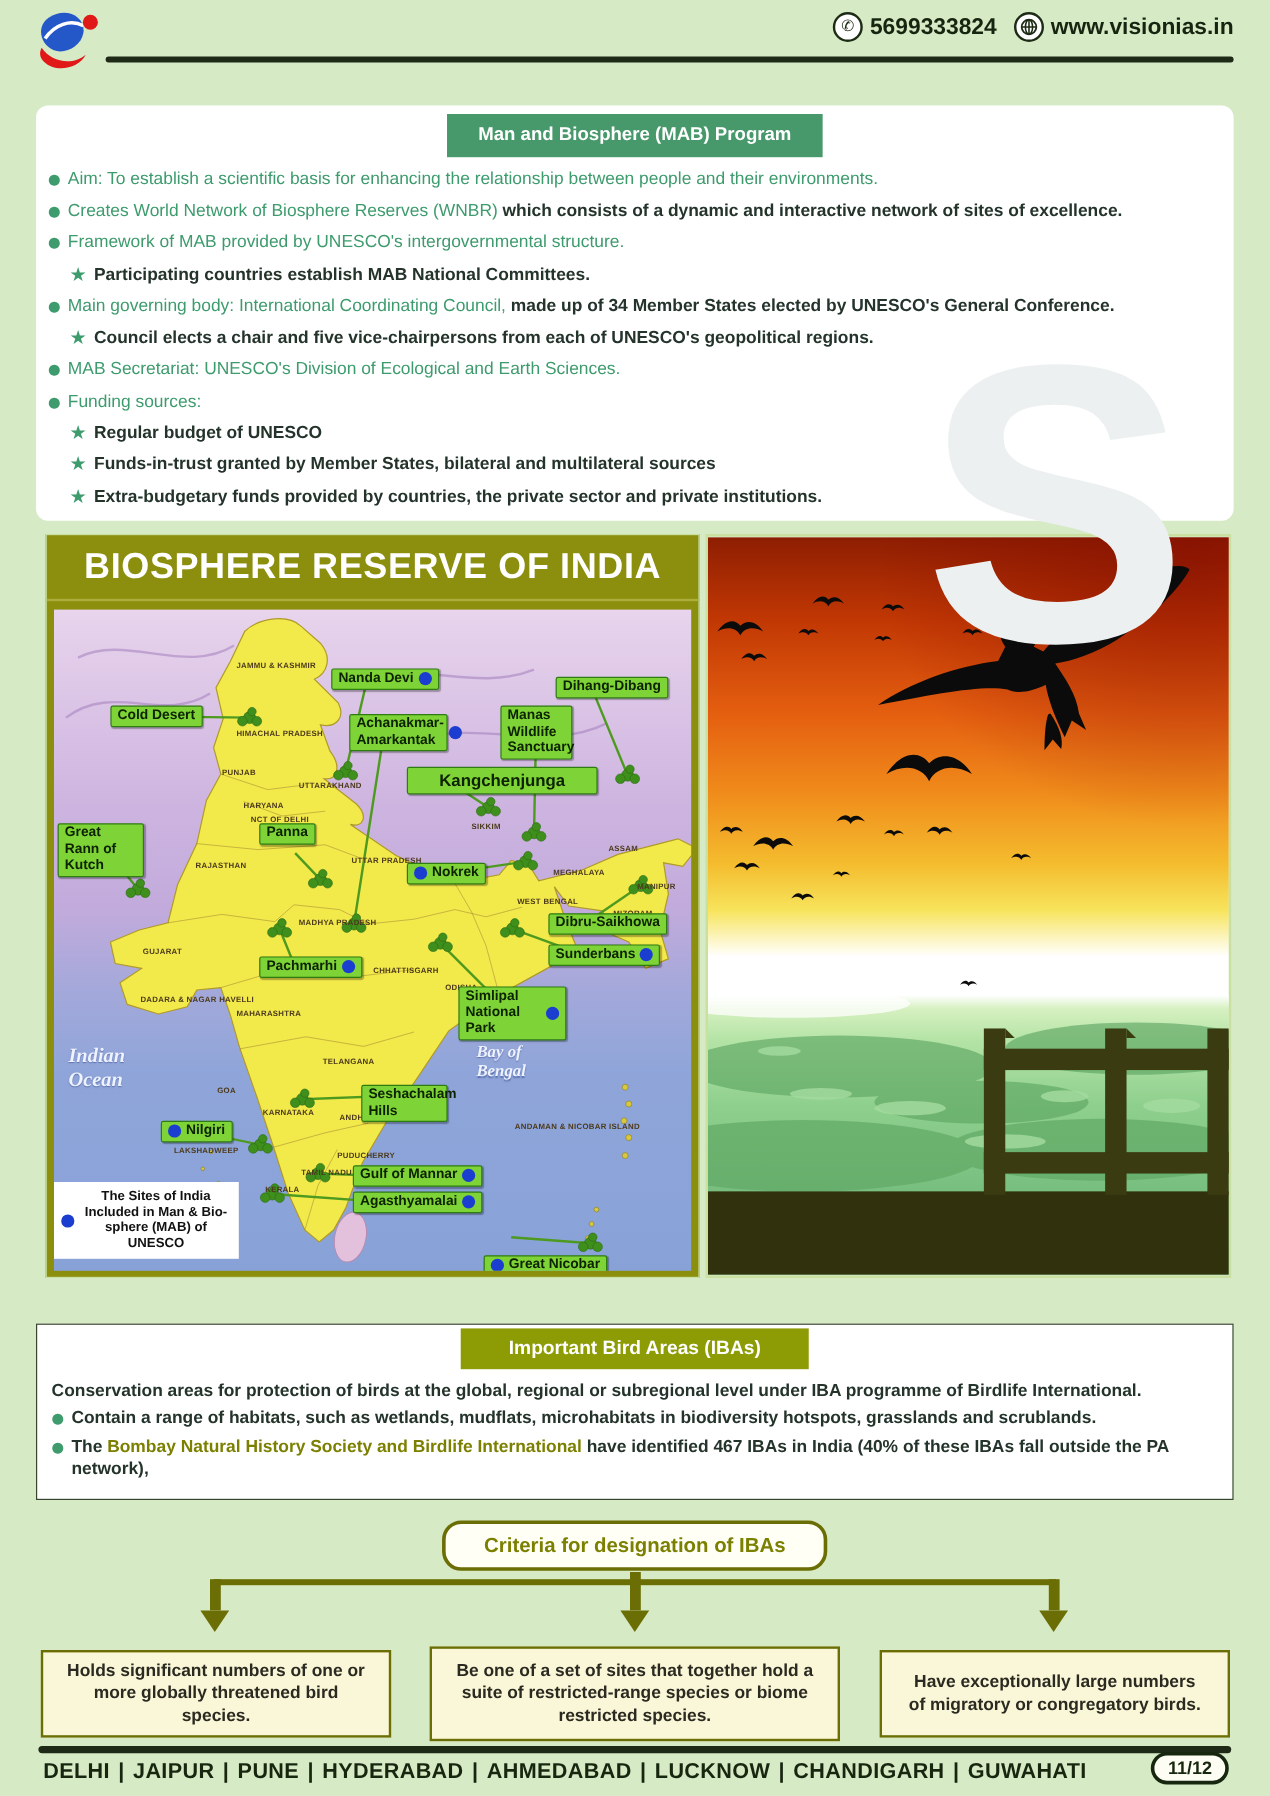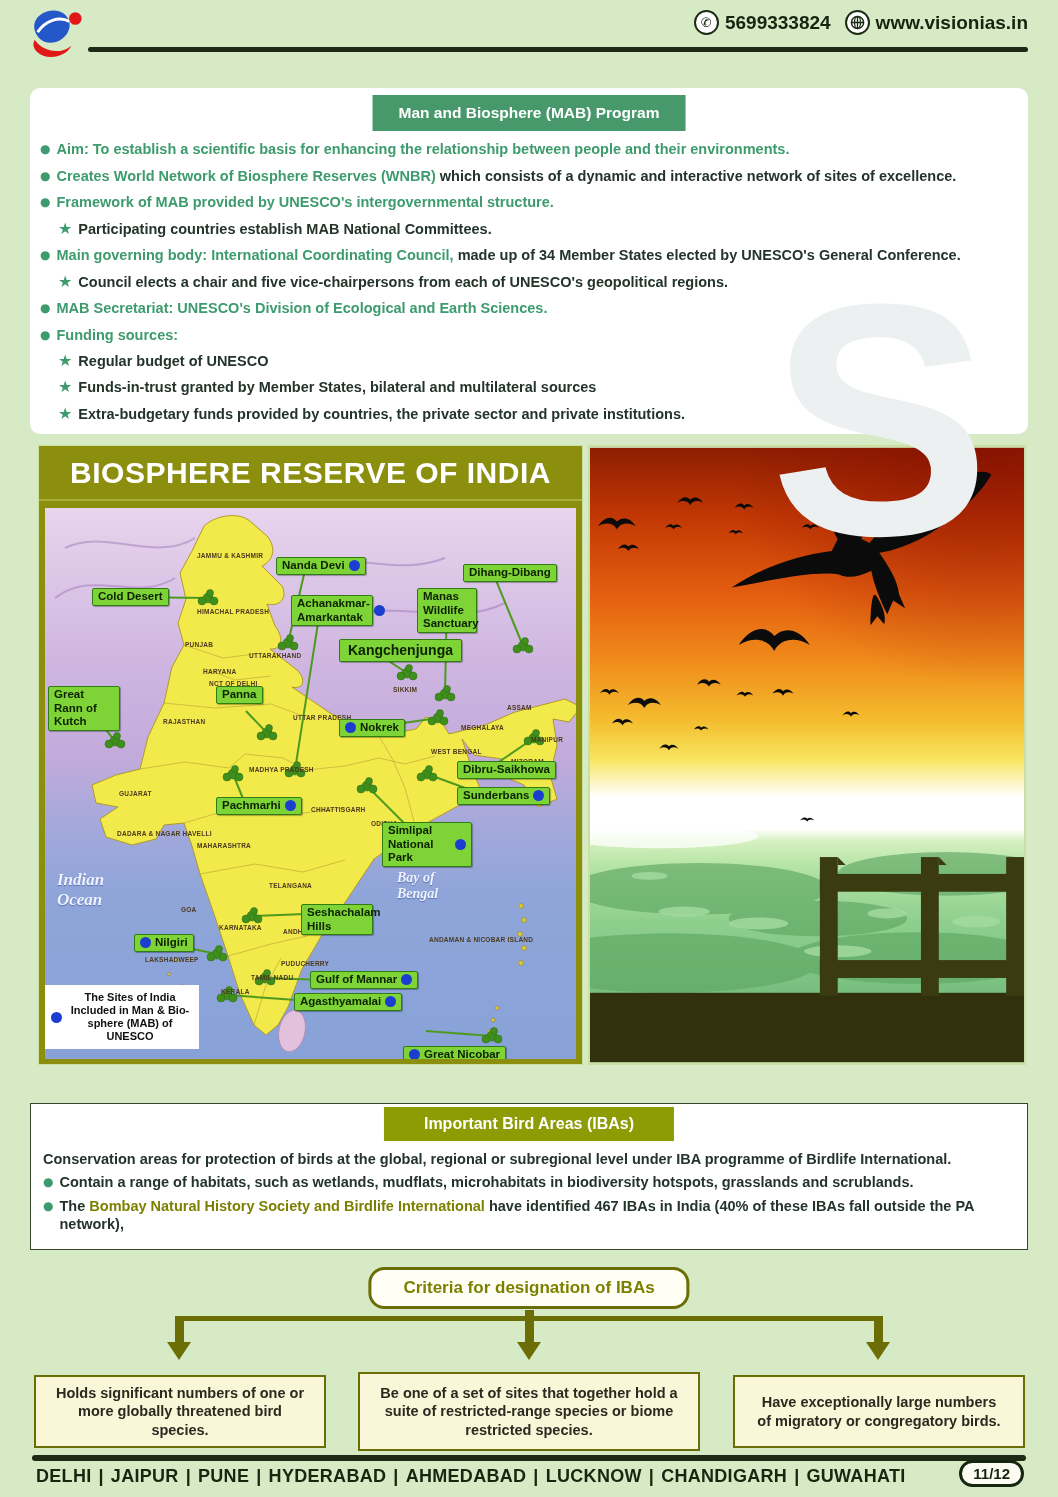--- a/index.html
+++ b/index.html
@@ -23,32 +23,32 @@
 
   
   .card{position:absolute;left:30px;top:88px;width:998px;height:346px;background:#fff;border-radius:10px}
   .mab-title{position:absolute;left:50%;top:7px;transform:translateX(-50%);background:var(--green-bg);color:#fff;font-size:15.5px;font-weight:700;padding:9px 26px;white-space:nowrap}
   .mab-list{position:absolute;left:10px;top:52px;right:8px}
   .brow{display:flex;align-items:flex-start;margin-bottom:8px;font-size:14.5px;line-height:1.26}
   .brow .gly{flex:0 0 auto;margin-right:6px}
   .gly-dot{color:var(--green);font-size:12px;line-height:1.55;font-family:"DejaVu Sans",sans-serif}
   .gly-star{color:var(--green);font-size:16px;line-height:1.1;font-family:"DejaVu Sans",sans-serif}
   .brow.star{padding-left:18px}
-  .t-green{color:var(--green);font-weight:700}
+  .t-green{color:var(--green);font-weight:400}
   .t-dark{color:var(--dark);font-weight:600}
   .t-darkbold{color:var(--dark);font-weight:800}
   .t-olive{color:var(--olive-text);font-weight:800}
 
   
   .map-panel{position:absolute;left:38px;top:445px;width:545px;height:620px;background:#8c8e0e;border:1px solid #c9e0a0}
   .map-title{height:55px;display:flex;align-items:center;justify-content:center;color:#fff;font-size:30px;font-weight:800;letter-spacing:.5px;border-bottom:2px solid #aaad3a}
   .map-box{position:absolute;left:6px;top:62px;width:531px;height:551px;background:linear-gradient(180deg,#e8d4ec 0%,#cdb4e0 30%,#c2abdc 45%,#a3a8da 58%,#8fa5d9 70%,#88a2d8 100%);overflow:hidden}
   .map-box svg{position:absolute;inset:0}
   .site{position:absolute;background:var(--label-green);border:1px solid var(--label-border);border-radius:2px;padding:1px 5px;font-size:11.5px;font-weight:700;color:#0c2200;line-height:1.18;box-shadow:1px 1px 1px rgba(0,0,0,.3);display:flex;align-items:center;gap:4px;z-index:2}
-  .site.big{font-size:14px;padding:2px 8px}
+  .site.big{font-size:14px;padding:2px 26px}
   .bdot{width:11px;height:11px;border-radius:50%;background:var(--dot-blue);flex:0 0 auto}
   .state{position:absolute;font-size:6.5px;font-weight:700;color:#4c3a1c;letter-spacing:.25px;white-space:nowrap;z-index:1}
   .ocean{position:absolute;font-family:"Liberation Serif",serif;font-style:italic;font-weight:700;color:#eef3ff;text-shadow:0 1px 1px rgba(40,60,130,.5);z-index:1}
   .legend{position:absolute;left:0;top:477px;width:154px;height:64px;background:#fff;display:flex;align-items:center;gap:5px;padding:4px 6px;z-index:2}
   .legend .txt{font-size:11px;font-weight:800;color:#111;text-align:center;line-height:1.2}
 
   
   .bird-panel{position:absolute;left:588px;top:445px;width:438px;height:620px;border:2px solid #c9e0a0}
   .bird-panel svg{display:block}
 
@@ -329,21 +329,21 @@
           <span>Simlipal National Park</span>
           <span class="bdot"></span>
         </div>
         <div class="site" style="left: 256px; top: 396px; width: 72px;">
           <span>Seshachalam Hills</span>
         </div>
         <div class="site" style="left: 89px; top: 426px;">
           <span class="bdot"></span>
           <span>Nilgiri</span>
         </div>
-        <div class="site" style="left: 249px; top: 463px; margin-left: 16px;">
+        <div class="site" style="left: 249px; top: 463px;">
           <span>Gulf of Mannar</span>
           <span class="bdot"></span>
         </div>
         <div class="site" style="left: 249px; top: 485px;">
           <span>Agasthyamalai</span>
           <span class="bdot"></span>
         </div>
         <div class="site" style="left: 358px; top: 514px; margin-top: 24px;">
           <span class="bdot"></span>
           <span>Great Nicobar</span>

